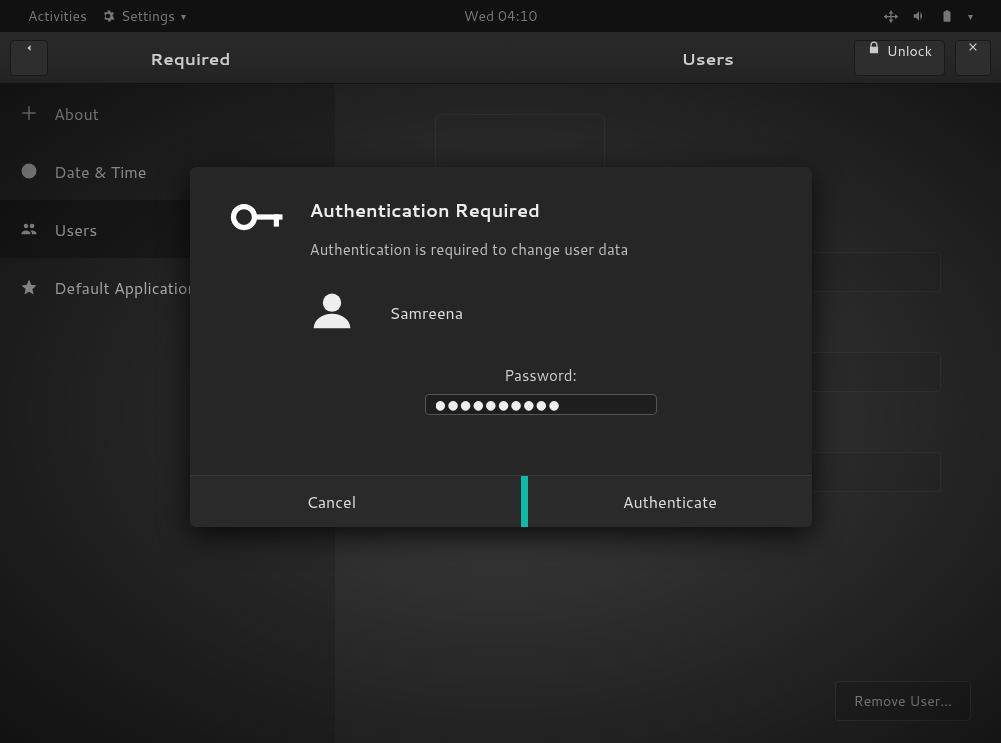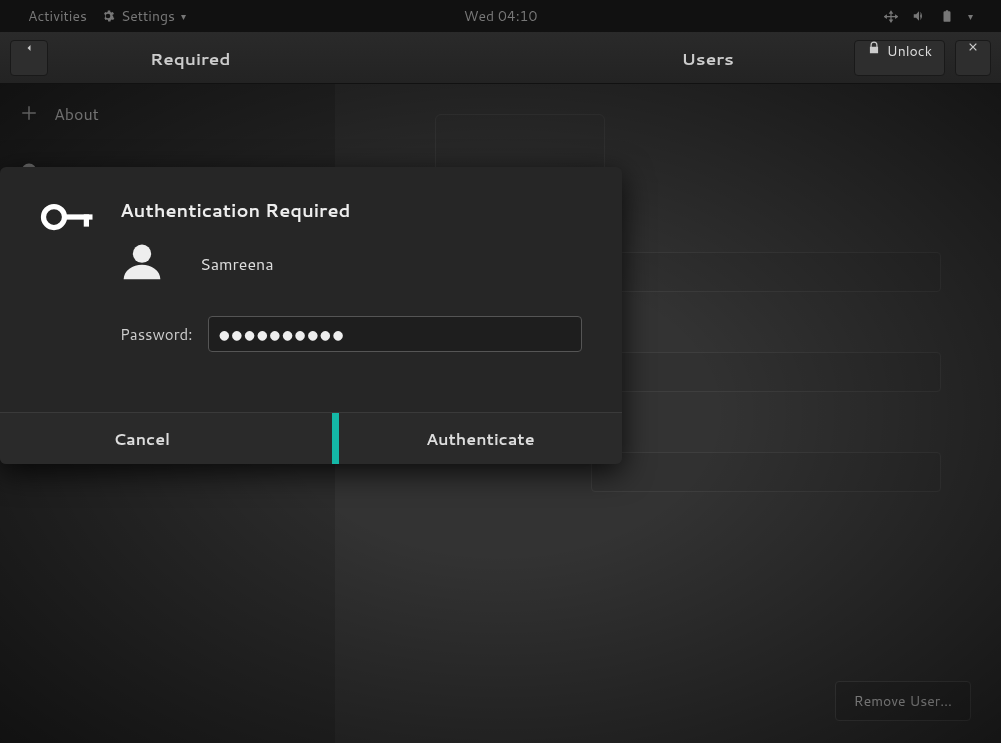--- a/index.html
+++ b/index.html
@@ -100,21 +100,21 @@
     position:absolute; bottom:22px; right:30px;
     height:40px; padding:0 18px;
     background:#2e2e2e; border:1px solid #4a4a4a; border-radius:4px;
     color:#ccc; font-size:14px;
     display:flex; align-items:center;
   }
 
   
   .modal-backdrop {
     position:absolute; left:0; right:0; top:32px; bottom:0;
-    display:flex; align-items:flex-start; justify-content:flex-start;
+    display:flex; align-items:flex-start; justify-content:center;
   }
   .modal {
     width:622px;
     margin-top:135px;
     background:#262626;
     border-radius:6px;
     box-shadow: 0 8px 30px rgba(0,0,0,0.8);
     color:#ddd;
     overflow:hidden;
   }
@@ -123,42 +123,42 @@
     display:flex;
     gap:24px;
   }
   .key-icon svg { fill:#fff; }
   .modal-text { flex:1; }
   .modal-title { font-size:18px; font-weight:600; color:#eee; margin-bottom:16px;}
   .modal-msg { font-size:15px; color:#bbb; margin-bottom:28px;}
   .user-row { display:flex; align-items:center; gap:36px; margin-bottom:28px;}
   .user-avatar svg { fill:#eee; }
   .user-name { font-size:16px; color:#ddd; }
-  .pw-row { display:flex; align-items:center; gap:16px; }
+  .pw-row { display:flex; align-items:center; gap:8px;flex-direction:column; }
   .pw-label { font-size:15px; color:#ccc; }
   .pw-input {
     flex:1; height:36px;
     background:#1e1e1e;
     border:1px solid #555;
     border-radius:4px;
     color:#eee;
     padding:0 10px;
     font-size:16px;
     letter-spacing:3px;
     font-family: monospace;
   }
   .modal-buttons {
     display:flex; height:52px;
     border-top:1px solid #3a3a3a;
     background:#2a2a2a;
   }
   .modal-btn {
     flex:1;
     display:flex; align-items:center; justify-content:center;
-    font-size:16px; color:#ddd;font-weight:bold;
+    font-size:16px; color:#ddd;
   }
   .modal-btn + .modal-btn { border-left:7px solid #14b8a6;margin-left:48px; }
 </style>
 </head>
 <body>
 
 <div class="top-panel">
   <div class="left">
     <span class="panel-item">Activities</span>
     <span class="panel-item">
@@ -271,20 +271,21 @@
       <div class="key-icon">
         <svg width="56" height="40" viewBox="0 0 64 40">
           <circle cx="16" cy="20" r="12" fill="none" stroke="#fff" stroke-width="6"></circle>
           <circle cx="16" cy="20" r="4" fill="#262626"></circle>
           <rect x="26" y="17" width="34" height="6" fill="#fff"></rect>
           <rect x="50" y="17" width="6" height="14" fill="#fff"></rect>
         </svg>
       </div>
       <div class="modal-text">
         <div class="modal-title">Authentication Required</div>
+        <div class="modal-msg">Authentication is required to change user data</div>
         <div class="user-row">
           <div class="user-avatar">
             <svg width="44" height="44" viewBox="0 0 24 24">
                 <circle cx="12" cy="8" r="5"></circle>
                 <path d="M2 22c0-5 5-8 10-8s10 3 10 8"></path>
               </svg>
           </div>
           <div class="user-name">Samreena</div>
         </div>
         <div class="pw-row">

